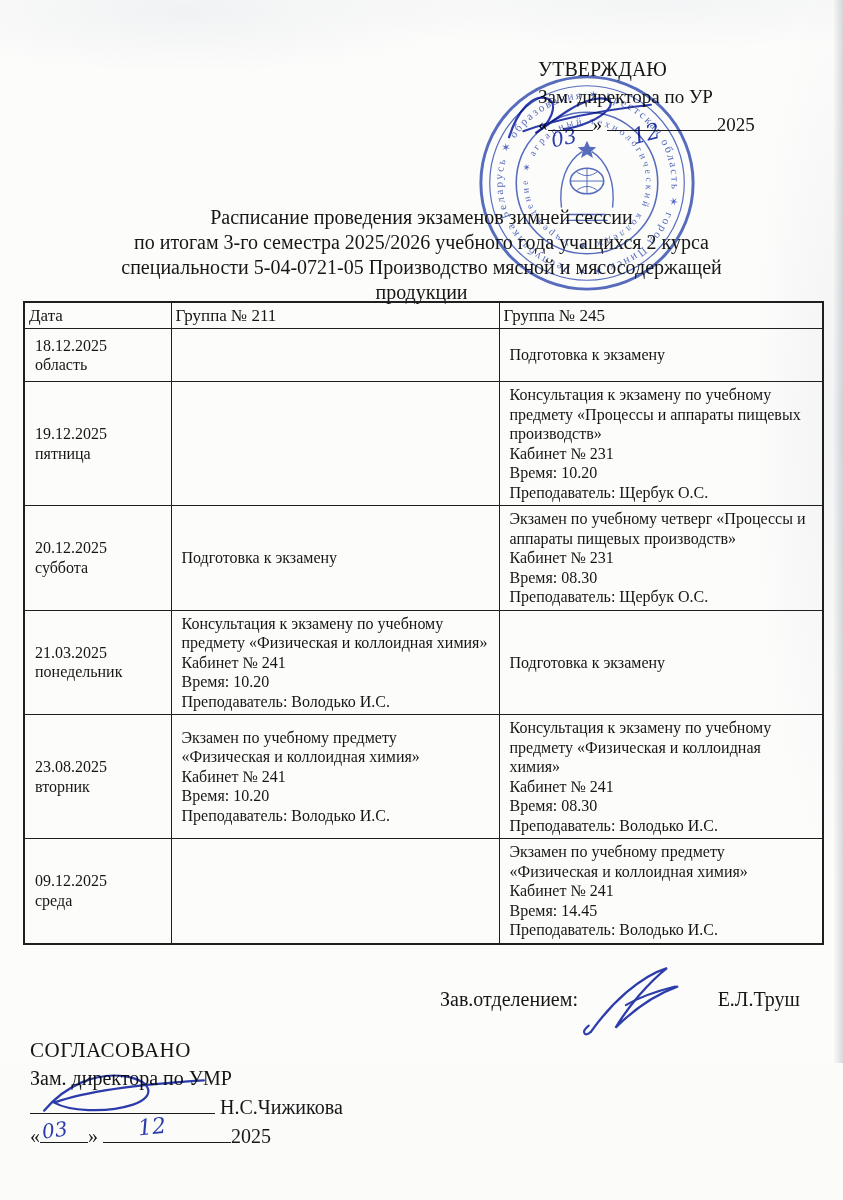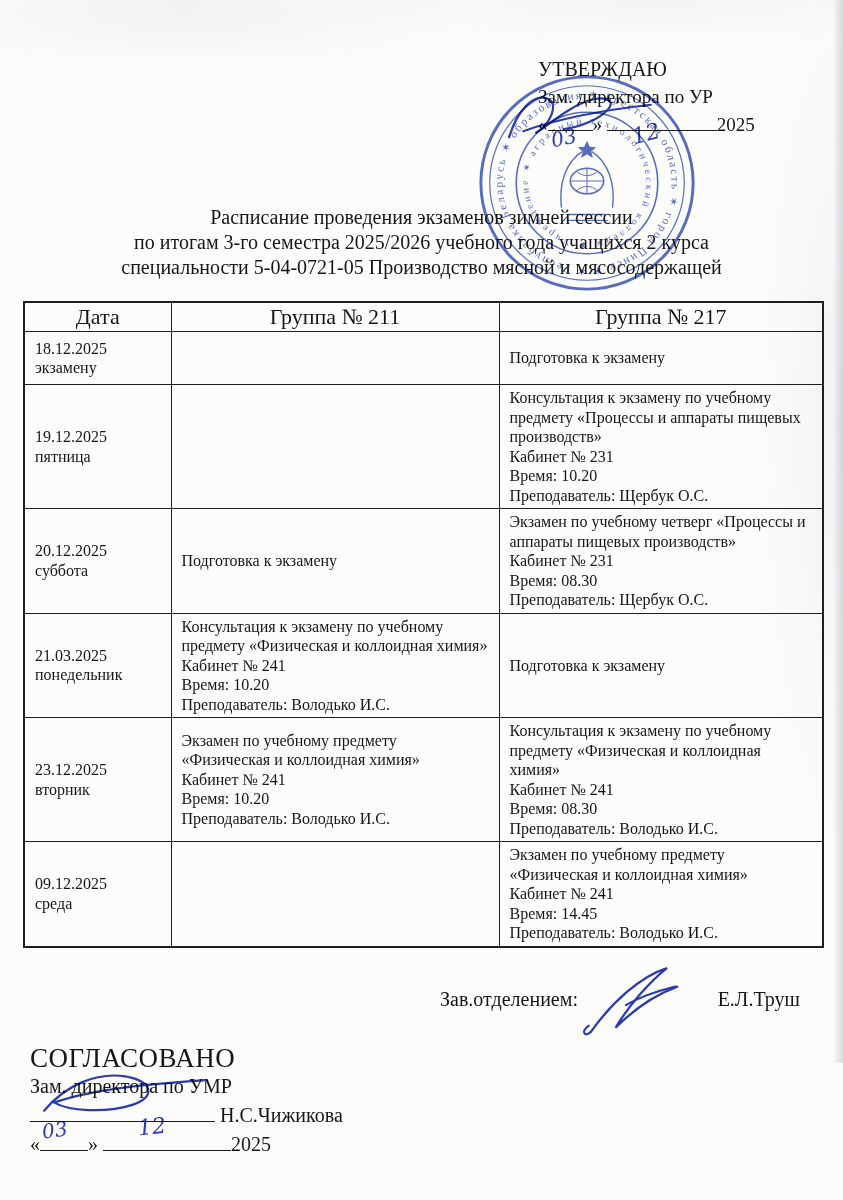--- a/index.html
+++ b/index.html
@@ -29,31 +29,31 @@
 
   
   .title{position:absolute;left:0;top:205px;width:100%;text-align:center;
     font-size:20px;line-height:25px;}
 
   
   table.schedule{position:absolute;left:23px;top:301px;width:799px;
     border-collapse:collapse;table-layout:fixed;font-size:16px;}
   .schedule th,.schedule td{border:1.7px solid #1f1f1f;}
   .schedule{border:2.5px solid #1f1f1f;}
-  .schedule th{font-weight:normal;font-size:22px;height:23px;padding:1px 4px;text-align:center;}
+  .schedule th{font-weight:normal;font-size:17px;height:23px;padding:1px 4px;text-align:left;}
   .schedule td{padding:3px 10px;line-height:19.5px;vertical-align:middle;text-align:left;}
   .schedule tbody tr:first-child td{height:46px;}
   .col-date{width:147px}.col-g211{width:328px}.col-g217{width:324px}
 
   
   .dept-row{position:absolute;left:440px;top:988px;width:360px;display:flex;
     align-items:flex-end;font-size:20px;}
   .dept-row .spacer{flex:1}
   .agreed{position:absolute;left:30px;top:1036px;font-size:20px;line-height:28px;white-space:nowrap;}
-  .agreed .h{font-size:27px;letter-spacing:0.5px;margin-top:8px;}
+  .agreed .h{font-size:21px;letter-spacing:0.5px;}
 
   
   .stamp{position:absolute;left:474px;top:70px;width:226px;height:226px;
     mix-blend-mode:multiply;opacity:0.88;}
   .sig{position:absolute;mix-blend-mode:multiply;}
   .sig-lekunovich{left:503px;top:86px;width:152px;height:62px;}
   .sig-trush{left:580px;top:966px;width:104px;height:72px;}
   .sig-chizhikova{left:38px;top:1066px;width:172px;height:56px;}
   .hand{position:absolute;font-family:"DejaVu Serif",serif;font-style:italic;
     color:#2c3cae;mix-blend-mode:multiply;}
@@ -102,40 +102,41 @@
     <path d="M6,50 C14,24 30,6 44,12 C56,17 46,38 32,46 C50,34 66,20 84,14 C98,9 112,12 104,22 C96,32 76,40 60,42" fill="none" stroke="#2c3cae" stroke-width="2.2" stroke-linecap="round"></path>
     <path d="M20,44 C60,30 110,22 146,18" fill="none" stroke="#2c3cae" stroke-width="2" stroke-linecap="round"></path>
   </svg>
   <span class="hand hand-day-top">03</span>
   <span class="hand hand-month-top">12</span>
 
   <div class="title">
     <div>Расписание проведения экзаменов зимней сессии</div>
     <div>по итогам 3-го семестра 2025/2026 учебного года  учащихся 2 курса</div>
     <div>специальности 5-04-0721-05  Производство мясной и мясосодержащей</div>
+    <div>продукции</div>
   </div>
 
   <table class="schedule">
     <colgroup>
       <col class="col-date">
         <col class="col-g211">
         <col class="col-g217">
     </colgroup>
     <thead>
       <tr>
         <th>Дата</th>
         <th>Группа № 211</th>
-        <th>Группа № 217</th>
+        <th>Группа № 245</th>
       </tr>
     </thead>
     <tbody>
         <tr>
           <td class="cell-date">
             <div class="cell-line">18.12.2025</div>
-            <div class="cell-line">экзамену</div>
+            <div class="cell-line">область</div>
           </td>
           <td class="cell-body"></td>
           <td class="cell-body">
             <div class="cell-line">Подготовка к экзамену</div>
           </td>
         </tr>
         <tr>
           <td class="cell-date">
             <div class="cell-line">19.12.2025</div>
             <div class="cell-line">пятница</div>
@@ -173,21 +174,21 @@
             <div class="cell-line">Кабинет № 241</div>
             <div class="cell-line">Время: 10.20</div>
             <div class="cell-line">Преподаватель: Володько И.С.</div>
           </td>
           <td class="cell-body">
             <div class="cell-line">Подготовка к экзамену</div>
           </td>
         </tr>
         <tr>
           <td class="cell-date">
-            <div class="cell-line">23.12.2025</div>
+            <div class="cell-line">23.08.2025</div>
             <div class="cell-line">вторник</div>
           </td>
           <td class="cell-body">
             <div class="cell-line">Экзамен по учебному предмету «Физическая и коллоидная химия»</div>
             <div class="cell-line">Кабинет № 241</div>
             <div class="cell-line">Время: 10.20</div>
             <div class="cell-line">Преподаватель: Володько И.С.</div>
           </td>
           <td class="cell-body">
             <div class="cell-line">Консультация к экзамену по учебному предмету  «Физическая и коллоидная химия»</div>

